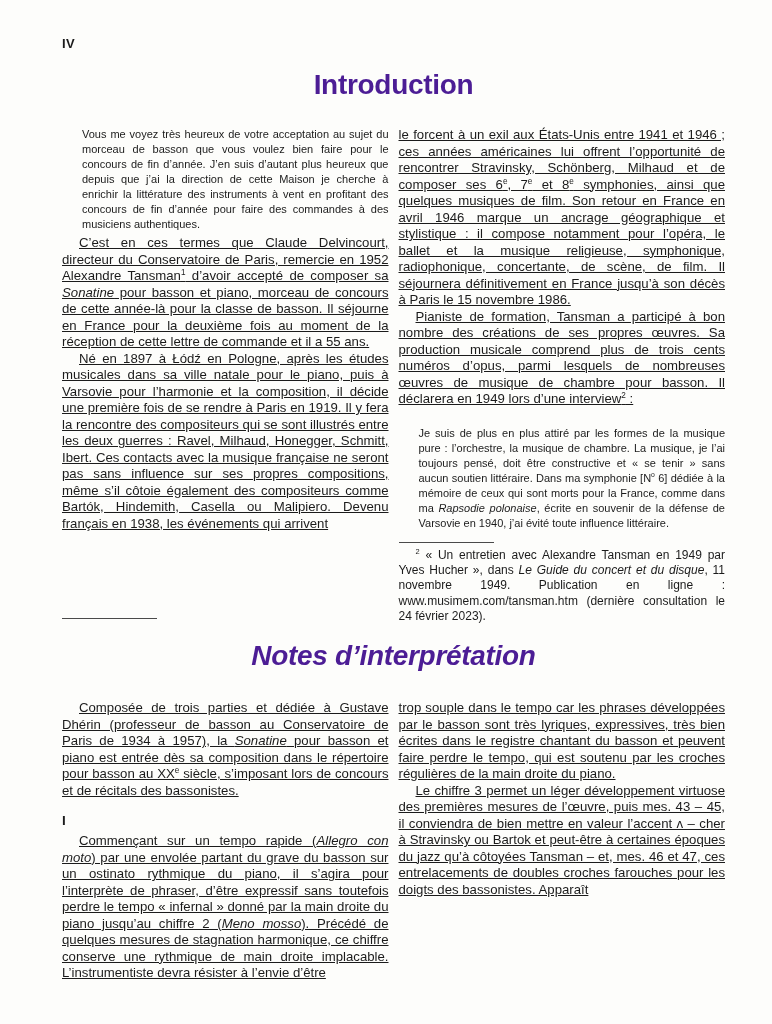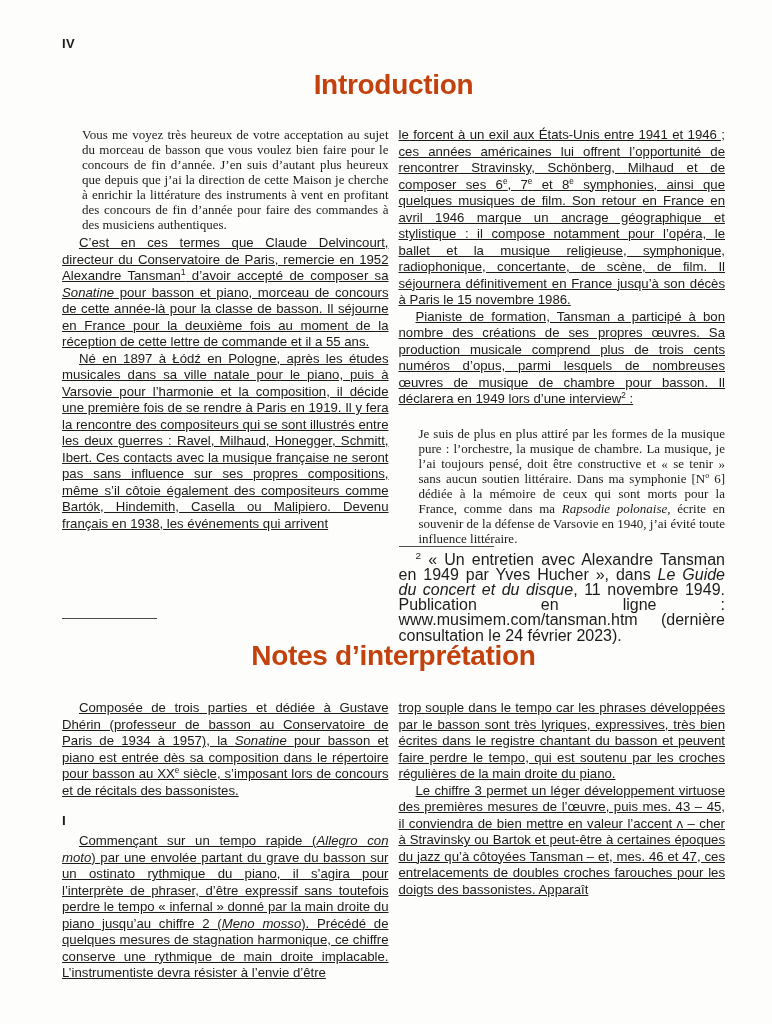--- a/index.html
+++ b/index.html
@@ -19,56 +19,55 @@
     font-size: 13px;
     font-weight: 700;
     letter-spacing: 0.5px;
   }
   h1.section-title {
     margin: 0;
     text-align: center;
     font-size: 28px;
     font-weight: 700;
     letter-spacing: -0.3px;
-    color: #c2410c;
+    color: #4c1d95;
   }
   h1.intro-title { margin-top: 18px; margin-bottom: 26px; }
-  h1.notes-title { margin-top: 16px; margin-bottom: 28px; }
+  h1.notes-title { margin-top: 16px; margin-bottom: 28px; font-style: italic; }
   .columns { display: flex; gap: 10px; }
   .col {
     width: 327px;
     display: flex;
     flex-direction: column;
   }
   .intro-columns .col { height: 497px; }
   p { margin: 0; text-align: justify; }
   p.para {
     font-size: 13.2px;
     line-height: 16.5px;
     text-decoration: underline;
   }
   p.indent { text-indent: 17px; }
   p.quote {
-    font-size: 13px;
+    font-size: 11px;
     line-height: 15px;
     padding-left: 20px;
     box-sizing: border-box;
-    font-family: Liberation Serif, serif;
   }
   p.quote.letter { margin-bottom: 3px; }
   p.quote.interview { margin-top: 18px; }
   .footnote-block { margin-top: auto; }
   .fn-rule {
     width: 95px;
     height: 0;
     border-top: 1px solid #4a4a4a;
     margin-bottom: 5px;
   }
   p.footnote {
-    font-size: 16px;
+    font-size: 12px;
     line-height: 15.2px;
     text-indent: 17px;
   }
   h2.movement {
     margin: 14px 0 4px 0;
     font-size: 13.5px;
     font-weight: 700;
     line-height: 16px;
   }
   sup { font-size: 0.62em; line-height: 0; vertical-align: super; }

